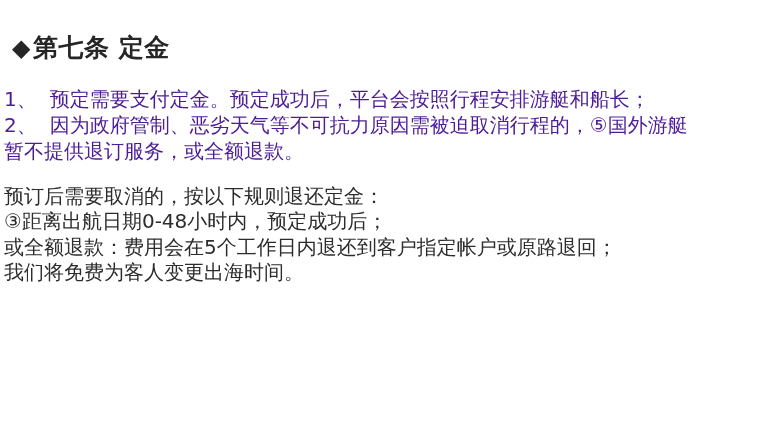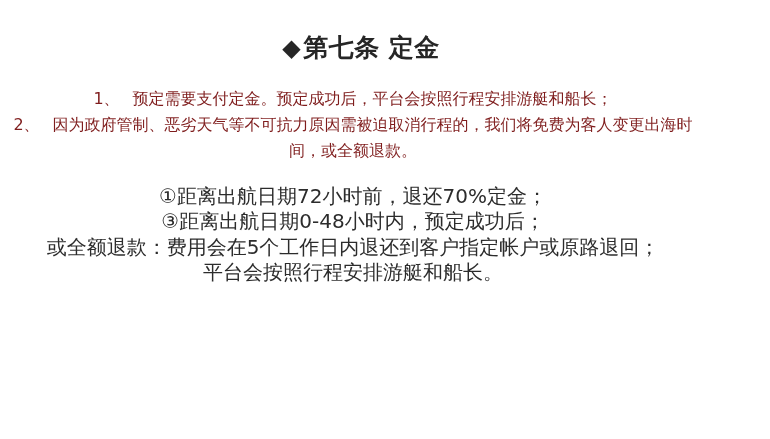--- a/index.html
+++ b/index.html
@@ -10,21 +10,20 @@
   body {
     width: 770px;
     height: 439px;
     overflow: hidden;
     font-family: "DejaVu Sans", "Liberation Sans", sans-serif;
     color: #2c2c2c;
   }
   .doc {
     width: 710px;
     box-sizing: border-box;
-    text-align: center;
   }
   .heading {
     font-size: 25px;
     font-weight: 700;
     line-height: 34px;
     color: #262626;
     padding-left: 12px;
     letter-spacing: 0.5px;
     white-space: nowrap;
   }
@@ -39,23 +38,23 @@
     margin-right: 2px;
     font-size: 24px;
   }
   .terms-list {
     margin-top: 15px;
     padding-left: 4px;
     padding-right: 8px;
   }
   .terms-item {
     margin: 0;
-    font-size: 16px;
+    font-size: 20px;
     line-height: 26px;
-    color: #7f1d1d;
+    color: #4c1d95;
   }
   .terms-item .num {
     margin-right: 13px;
   }
   .rules-block {
     margin-top: 20px;
     padding-left: 4px;
     padding-right: 8px;
   }
   .rule-line {
@@ -69,24 +68,24 @@
 <body>
 
 <div class="doc">
 
   <h2 class="heading heading-first">
     <span class="bullet">◆</span><span>第七条 定金</span>
   </h2>
 
   <div class="terms-list">
     <p class="terms-item"><span class="num">1、</span><span>预定需要支付定金。预定成功后，平台会按照行程安排游艇和船长；</span></p>
-    <p class="terms-item"><span class="num">2、</span><span>因为政府管制、恶劣天气等不可抗力原因需被迫取消行程的，我们将免费为客人变更出海时间，或全额退款。</span></p>
+    <p class="terms-item"><span class="num">2、</span><span>因为政府管制、恶劣天气等不可抗力原因需被迫取消行程的，⑤国外游艇暂不提供退订服务，或全额退款。</span></p>
   </div>
 
 
   <div class="rules-block">
-    <p class="rule-line">①距离出航日期72小时前，退还70%定金；</p>
+    <p class="rule-line">预订后需要取消的，按以下规则退还定金：</p>
     <p class="rule-line">③距离出航日期0-48小时内，预定成功后；</p>
     <p class="rule-line">或全额退款：费用会在5个工作日内退还到客户指定帐户或原路退回；</p>
-    <p class="rule-line">平台会按照行程安排游艇和船长。</p>
+    <p class="rule-line">我们将免费为客人变更出海时间。</p>
   </div>
 
 </div>
 
 </body></html>

